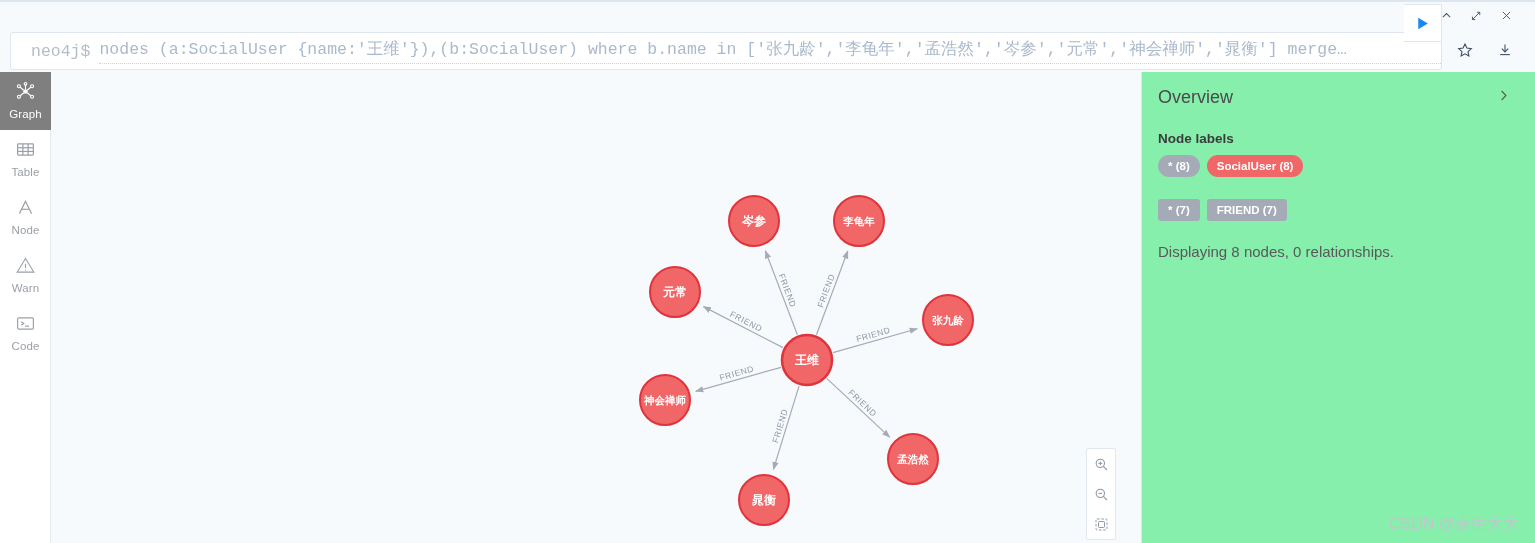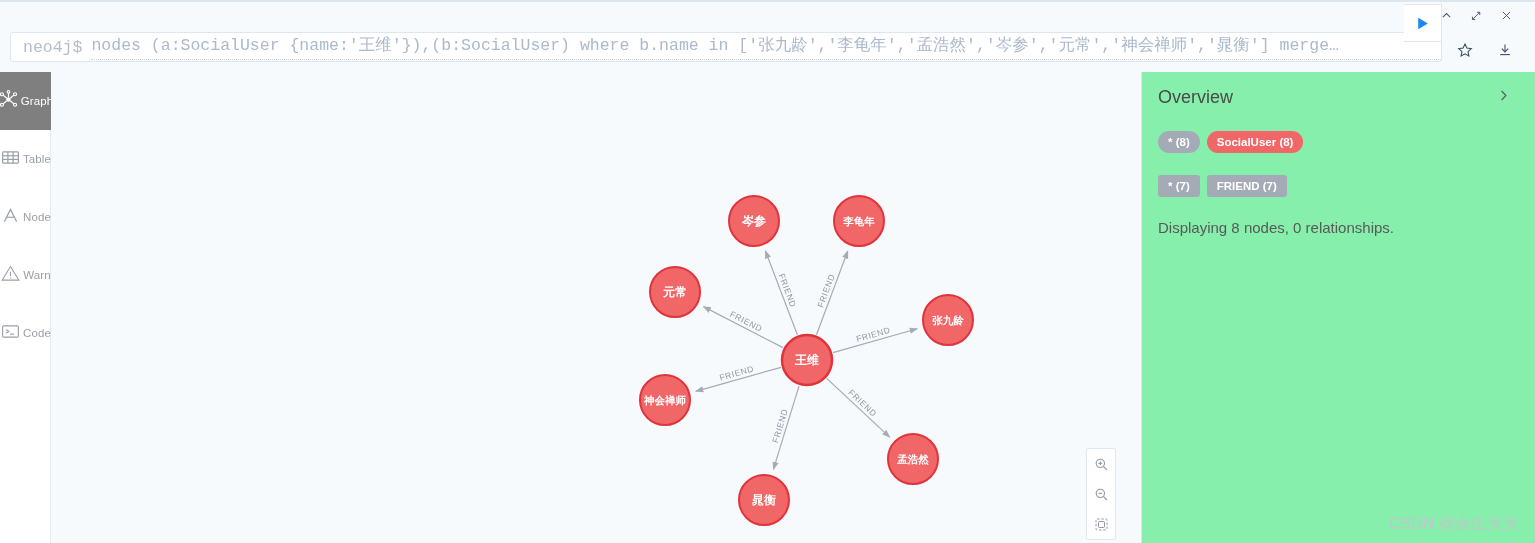--- a/index.html
+++ b/index.html
@@ -43,28 +43,28 @@
     position: absolute;
     left: 0; top: 28px;
     width: 1535px; height: 44px;
     background: #f7fafd;
     display: flex;
     align-items: center;
   }
   .editor-box {
     position: absolute;
     left: 10px; top: 4px;
-    width: 1432px; height: 30px;
+    width: 1432px; height: 38px;
     background: #ffffff;
     border: 1px solid #dfe6ef;
     border-radius: 3px;
     display: flex;
     align-items: center;
     overflow: hidden;
-    padding-left: 12px;
+    padding-left: 20px;
   }
   .prompt {
     font-family: "Liberation Mono", "DejaVu Sans Mono", monospace;
     font-size: 16.5px;
     color: #b5bdc8;
     white-space: pre;
     flex: 0 0 auto;
     padding-right: 9px;
   }
   .query {
@@ -105,21 +105,21 @@
   .sidebar {
     position: absolute;
     left: 0; top: 72px;
     width: 51px; height: 471px;
     background: #ffffff;
     border-right: 1px solid #e4eaf1;
   }
   .side-item {
     width: 51px; height: 58px;
     display: flex;
-    flex-direction: row;
+    flex-direction: column;
     align-items: center;
     justify-content: center;
     gap: 2px;
     color: #9aa0a8;
     cursor: pointer;
     user-select: none;
   }
   .side-item .side-label {
     font-size: 11.5px;
     line-height: 13px;
@@ -452,20 +452,21 @@
   <div class="overview">
     <div class="ov-head">
       <div class="ov-title">Overview</div>
       <div class="ov-collapse" title="Collapse">
         <svg width="15" height="15" viewBox="0 0 16 16" fill="none" stroke="currentColor" stroke-width="1.25">
           <polyline points="6,3.2 10.6,8 6,12.8"></polyline>
         </svg>
       </div>
     </div>
 
+    <div class="ov-section-title">Node labels</div>
     <div class="chips" id="node-label-chips">
         <div class="chip gray">* (8)</div>
         <div class="chip coral">SocialUser (8)</div>
       </div>
 
     <div class="chips" id="rel-type-chips">
         <div class="chip slate rect">* (7)</div>
         <div class="chip slate rect">FRIEND (7)</div>
       </div>
 

